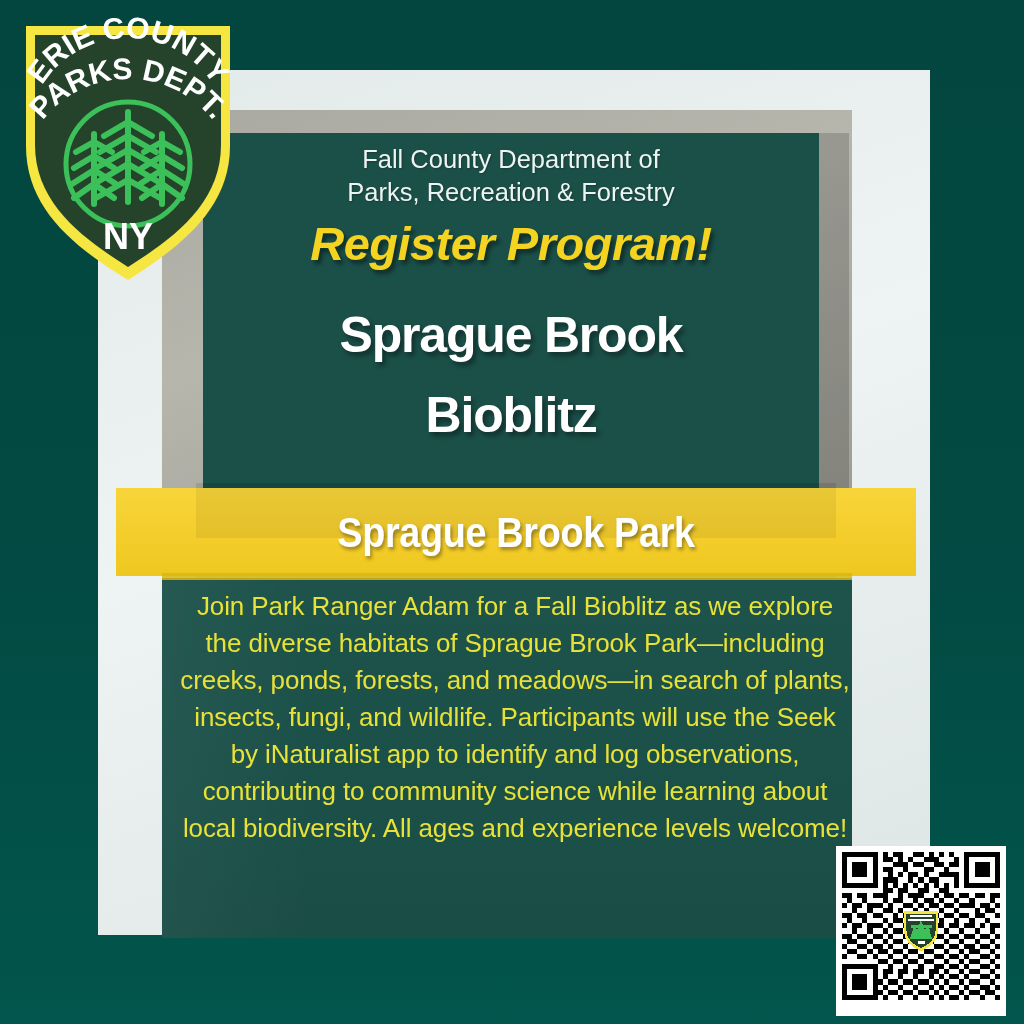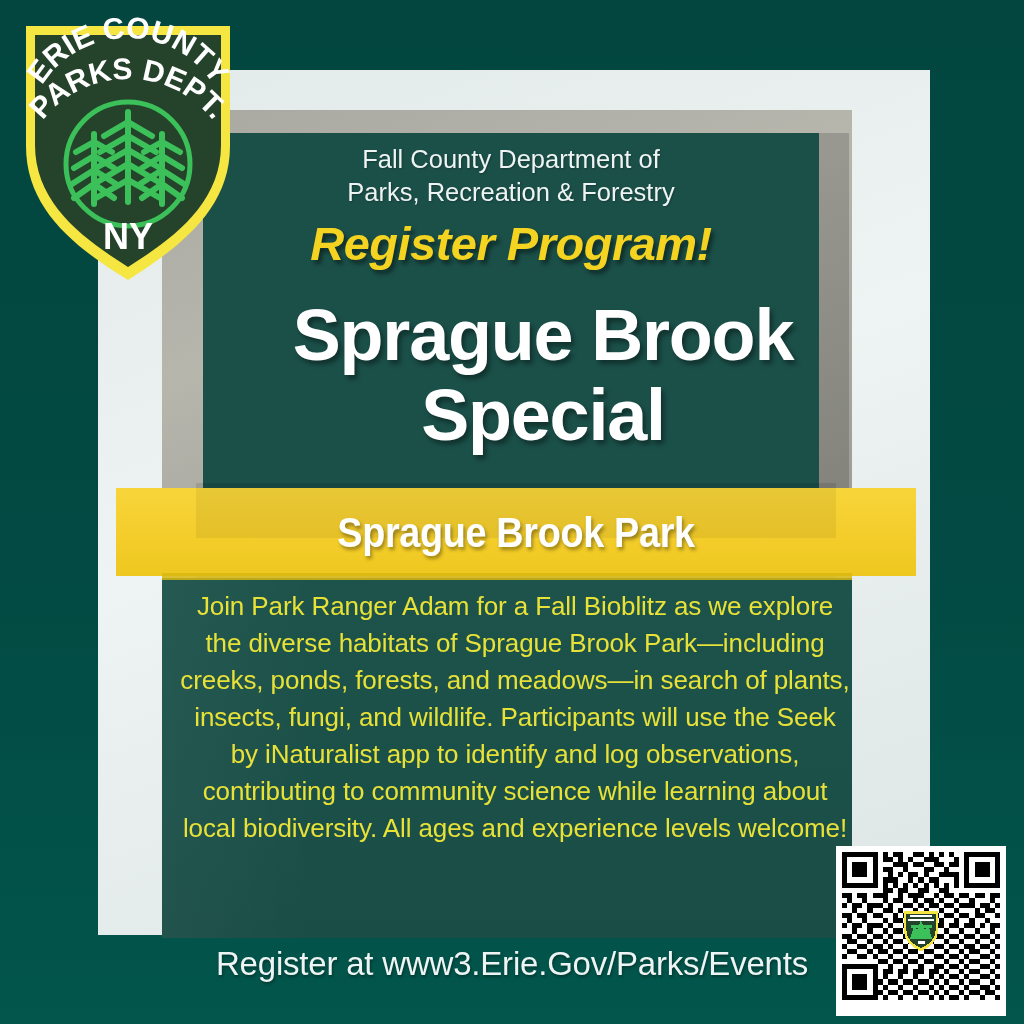--- a/index.html
+++ b/index.html
@@ -72,23 +72,22 @@
   }
   .special{
     position:absolute;left:203px;top:216px;width:616px;
     text-align:center;color:#f5d321;font-style:italic;font-weight:bold;
     font-size:47px;letter-spacing:-0.5px;
     text-shadow:3px 4px 4px rgba(0,0,0,.45);
   }
   .title{
     position:absolute;left:203px;top:295px;width:616px;
     text-align:center;color:#ffffff;font-weight:bold;
-    font-size:72px;line-height:80px;letter-spacing:-1.2px;
+    font-size:50px;line-height:80px;letter-spacing:-1.2px;
     text-shadow:3px 4px 5px rgba(0,0,0,.40);
-    padding-left:32px;
   }
   .body-text{
     position:absolute;left:180px;top:588px;width:670px;
     text-align:center;color:#e8e137;font-size:26px;line-height:37px;
     letter-spacing:-0.1px;
   }
   .footer{
     position:absolute;left:0;top:945px;width:1024px;
     text-align:center;color:#eef4f3;font-size:33px;letter-spacing:-0.2px;
     text-shadow:1px 2px 3px rgba(0,0,0,.35);
@@ -118,35 +117,34 @@
 
   <div class="dept">
     <div>Fall County Department of</div>
     <div>Parks, Recreation &amp; Forestry</div>
   </div>
 
   <div class="special">Register Program!</div>
 
   <div class="title">
     <div>Sprague Brook</div>
-    <div>Special</div>
+    <div>Bioblitz</div>
   </div>
 
   <div class="panel-bottom"></div>
   <div class="panel-bottom-inner"></div>
 
   <div class="banner-shadow"></div>
   <div class="banner"></div>
   <div class="banner-overlay"></div>
   <div class="banner-lip"></div>
   <div class="banner-text">Sprague Brook Park</div>
 
   <div class="body-text">Join Park Ranger Adam for a Fall Bioblitz as we explore the diverse habitats of Sprague Brook Park—including creeks, ponds, forests, and meadows—in search of plants, insects, fungi, and wildlife. Participants will use the Seek by iNaturalist app to identify and log observations, contributing to community science while learning about local biodiversity. All ages and experience levels welcome!</div>
 
-  <div class="footer">Register at www3.Erie.Gov/Parks/Events</div>
 
   <div class="qr-wrap">
     <svg id="qr-svg" width="158" height="158" viewBox="0 0 31 31" shape-rendering="crispEdges">
       <rect width="31" height="31" fill="#ffffff"></rect>
       <g id="qr-modules" fill="#000000">
           <rect x="0" y="0" width="1" height="1"></rect>
           <rect x="1" y="0" width="1" height="1"></rect>
           <rect x="2" y="0" width="1" height="1"></rect>
           <rect x="3" y="0" width="1" height="1"></rect>
           <rect x="4" y="0" width="1" height="1"></rect>

